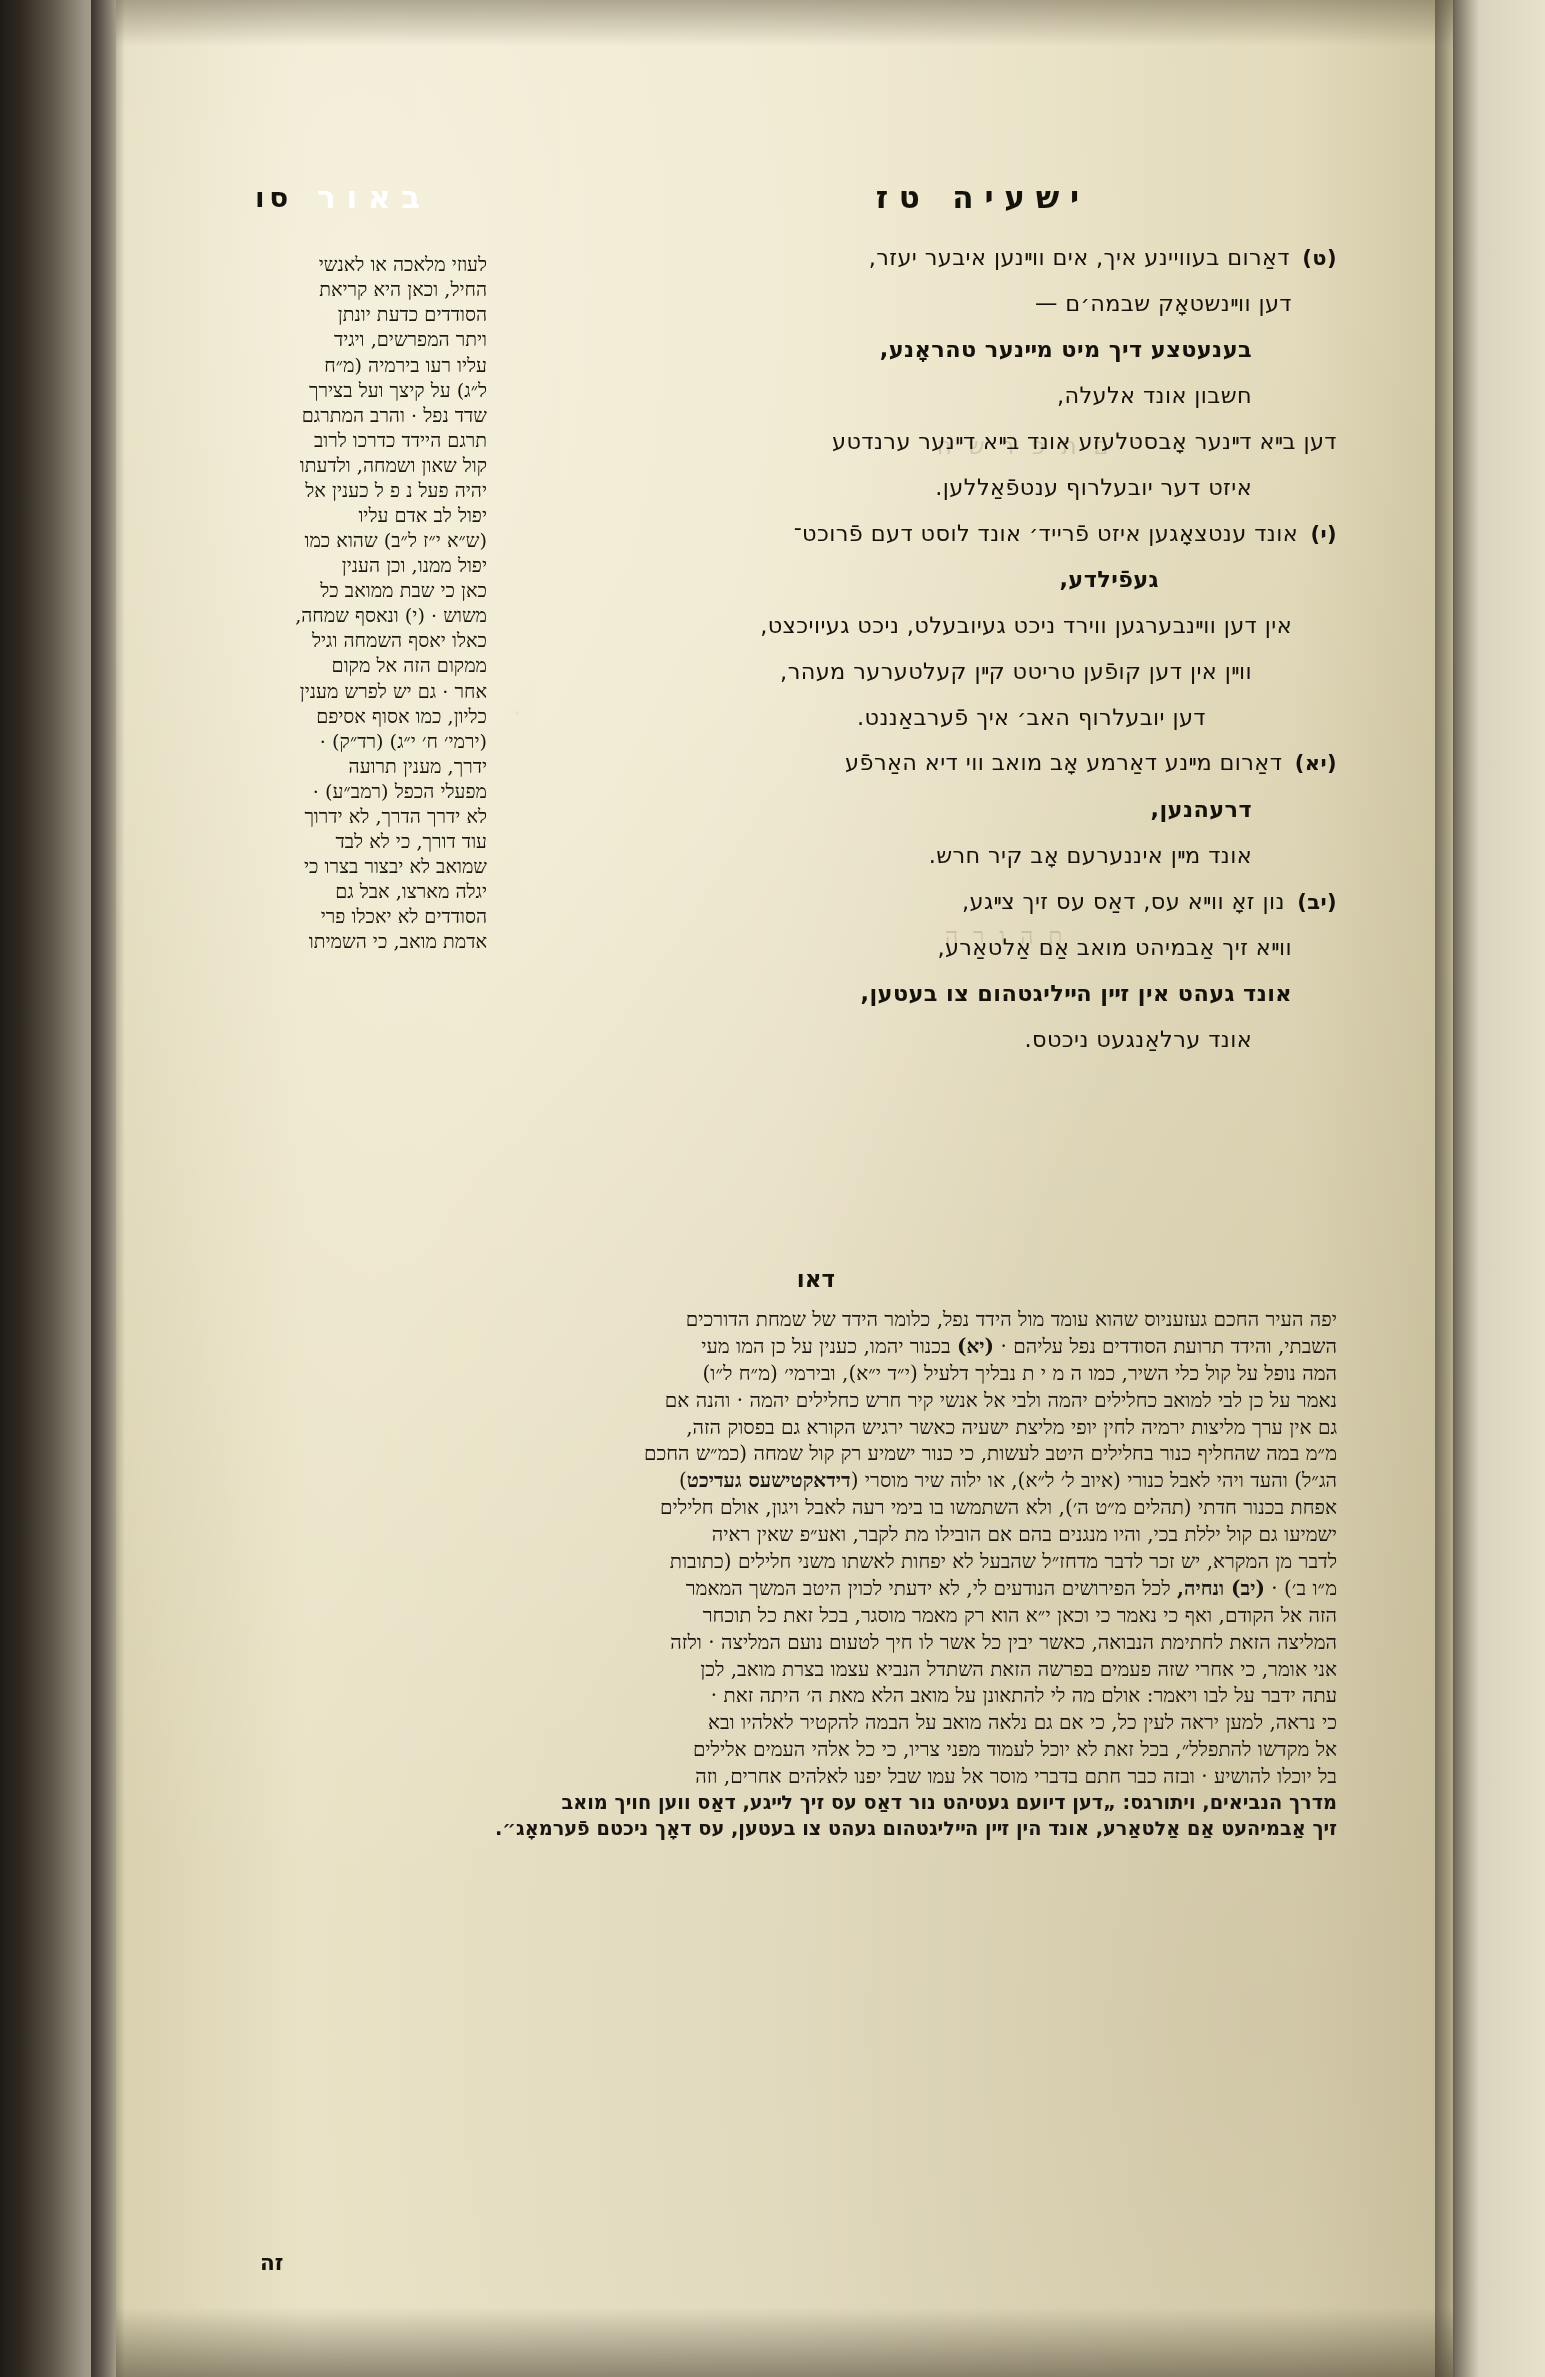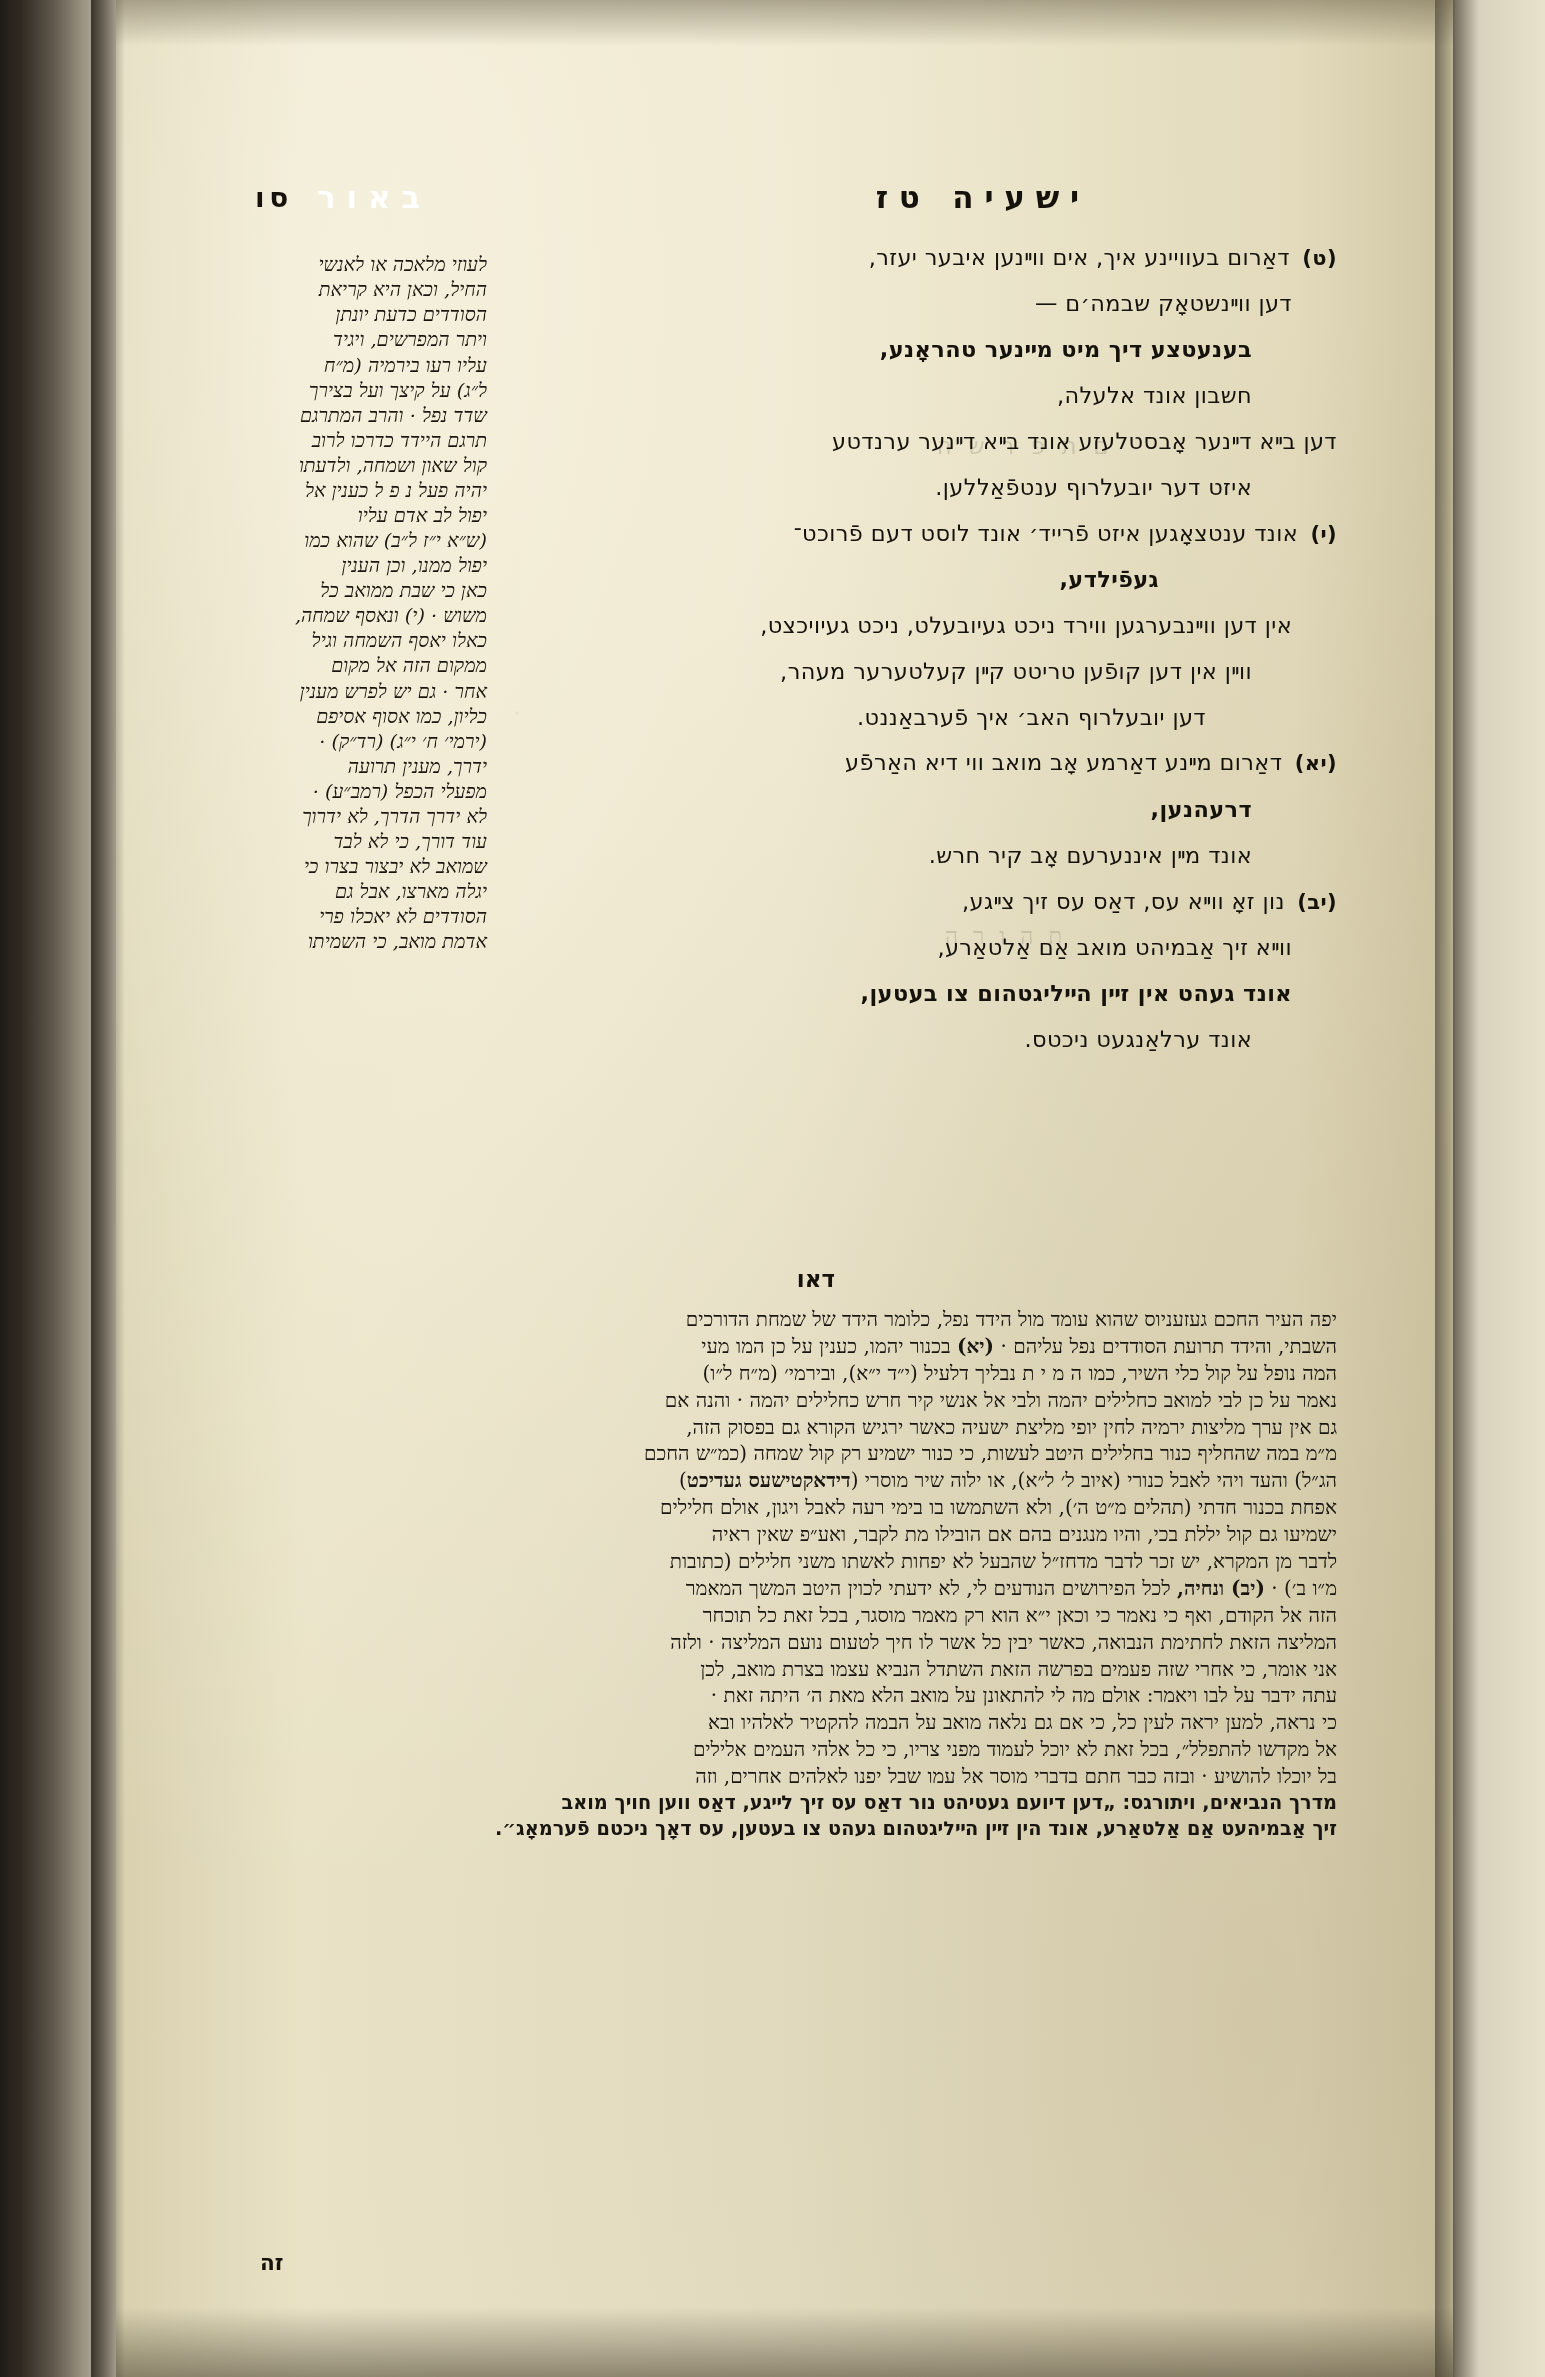--- a/index.html
+++ b/index.html
@@ -188,21 +188,20 @@
     direction: rtl;
     text-align: justify;
     text-align-last: right;
   }
   .side-line {
     font-family: "DejaVu Serif", serif;
     font-size: 19.3px;
     line-height: 1.30;
     color: #1a160f;
     margin: 0;
-    font-style: italic;
   }
 
   
   #dao {
     position: absolute;
     top: 1266px;
     right: 618px;
     font-family: "DejaVu Sans", sans-serif;
     font-weight: 700;
     font-size: 23px;

